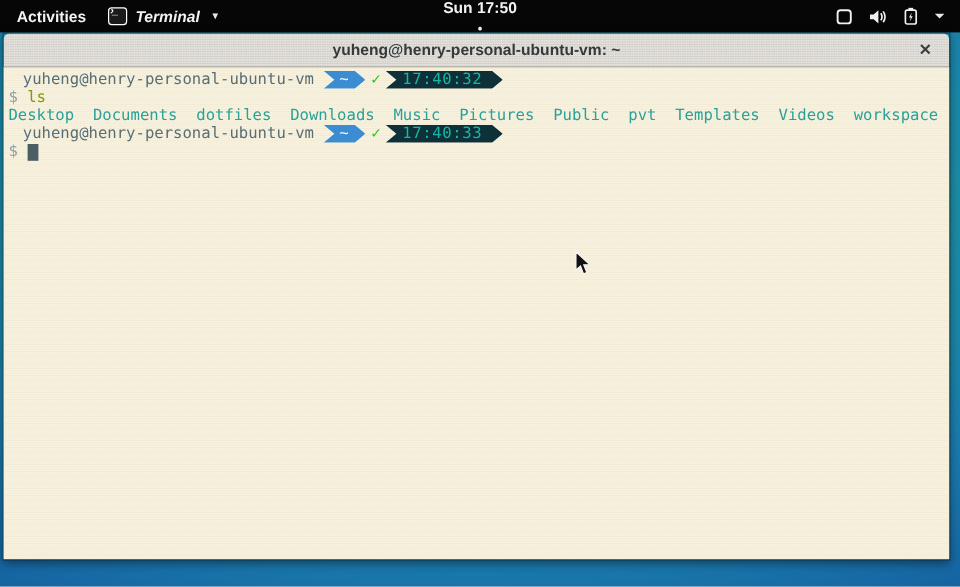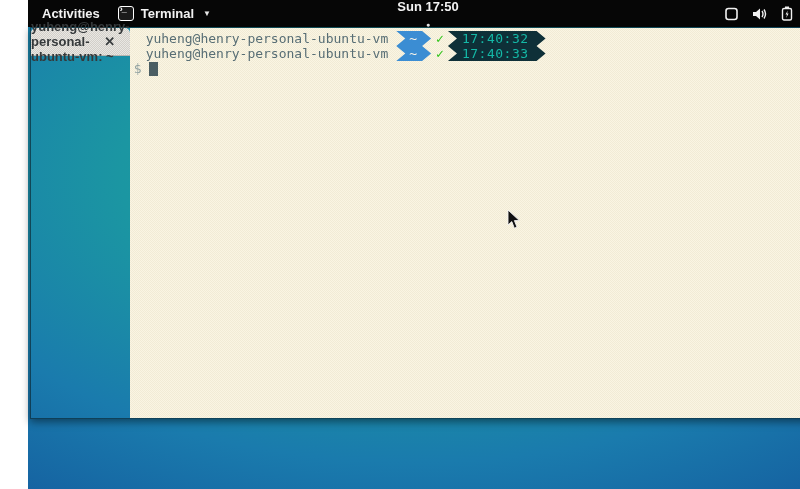--- a/index.html
+++ b/index.html
@@ -4,33 +4,32 @@
 <style>
   * { margin:0; padding:0; box-sizing:border-box; }
   html,body { width:800px; height:489px; overflow:hidden; }
   body { font-family:"Liberation Sans", sans-serif; position:relative; }
 
   
   .desktop {
     position:absolute; inset:0;
     background: radial-gradient(ellipse 95% 85% at 50% 35%,
       #1ea795 0%, #1b96a2 40%, #1a7bad 70%, #145c9e 100%);
-    margin-left: 28px;
   }
 
   
   .topbar {
     position:absolute; left:0; top:0; width:800px; height:27px;
     background:#060606; color:#f2f2f2;
     display:flex; align-items:center;
     font-size:13px; font-weight:bold;
   }
   .topbar-left { display:flex; align-items:center; gap:14px; padding-left:10px; }
   .activities { padding:2px 4px; }
-  .appmenu { display:flex; align-items:center; gap:7px; }
+  .appmenu { display:flex; align-items:center; gap:7px;font-style:italic; }
   .term-icon {
     width:16px; height:15px; border:1.5px solid #ffffff; border-radius:3px;
     background:#1a1a1a; position:relative; display:inline-block;
   }
   .term-icon::after {
     content:"›_"; position:absolute; left:1px; top:-3px;
     font-size:9px; color:#ffffff; font-weight:bold; letter-spacing:-1px;
   }
   .caret-down { font-size:8px; margin-left:2px; color:#e8e8e8; }
   .topbar-center {
@@ -40,24 +39,24 @@
     flex-direction:column;
   }
   .notif-dot { font-size:7px; line-height:1; margin-top:1px; }
   .topbar-right {
     margin-left:auto; display:flex; align-items:center; gap:13px; padding-right:12px;
   }
   .sysicon { display:flex; align-items:center; }
 
   
   .window {
-    position:absolute; left:2px; top:27px; width:790px; height:392px;
+    position:absolute; left:2px; top:27px; width:790px; height:440px;
     border:1px solid rgba(10,35,45,0.65);
     box-shadow:0 3px 8px rgba(0,0,0,0.45);
-    display:flex; flex-direction:row;
+    display:flex; flex-direction:column;
   }
   .titlebar {
     height:28px; flex:0 0 28px;
     background: conic-gradient(#e9e7e3 90deg, #d2cfc9 90deg 180deg,
                 #e9e7e3 180deg 270deg, #d2cfc9 270deg);
     background-size:2px 2px;
     border-bottom:1px solid #b8b5af;
     border-radius:5px 5px 0 0;
     display:flex; align-items:center; justify-content:center;
     position:relative;
@@ -165,21 +164,23 @@
 
     <div class="terminal">
 
       <div class="tline promptline">
         <span class="p-user">yuheng@henry-personal-ubuntu-vm</span>
         <span class="seg seg-path">~</span>
         <span class="check">✓</span>
         <span class="seg seg-time">17:40:32</span>
       </div>
 
+      <div class="tline"><span class="sym">$</span> <span class="cmd-ls">ls</span></div>
 
+      <div class="tline files-line">Desktop  Documents  dotfiles  Downloads  Music  Pictures  Public  pvt  Templates  Videos  workspace</div>
 
       <div class="tline promptline">
         <span class="p-user">yuheng@henry-personal-ubuntu-vm</span>
         <span class="seg seg-path">~</span>
         <span class="check">✓</span>
         <span class="seg seg-time">17:40:33</span>
       </div>
 
       <div class="tline"><span class="sym">$</span><span class="cursor-block"></span></div>
 

